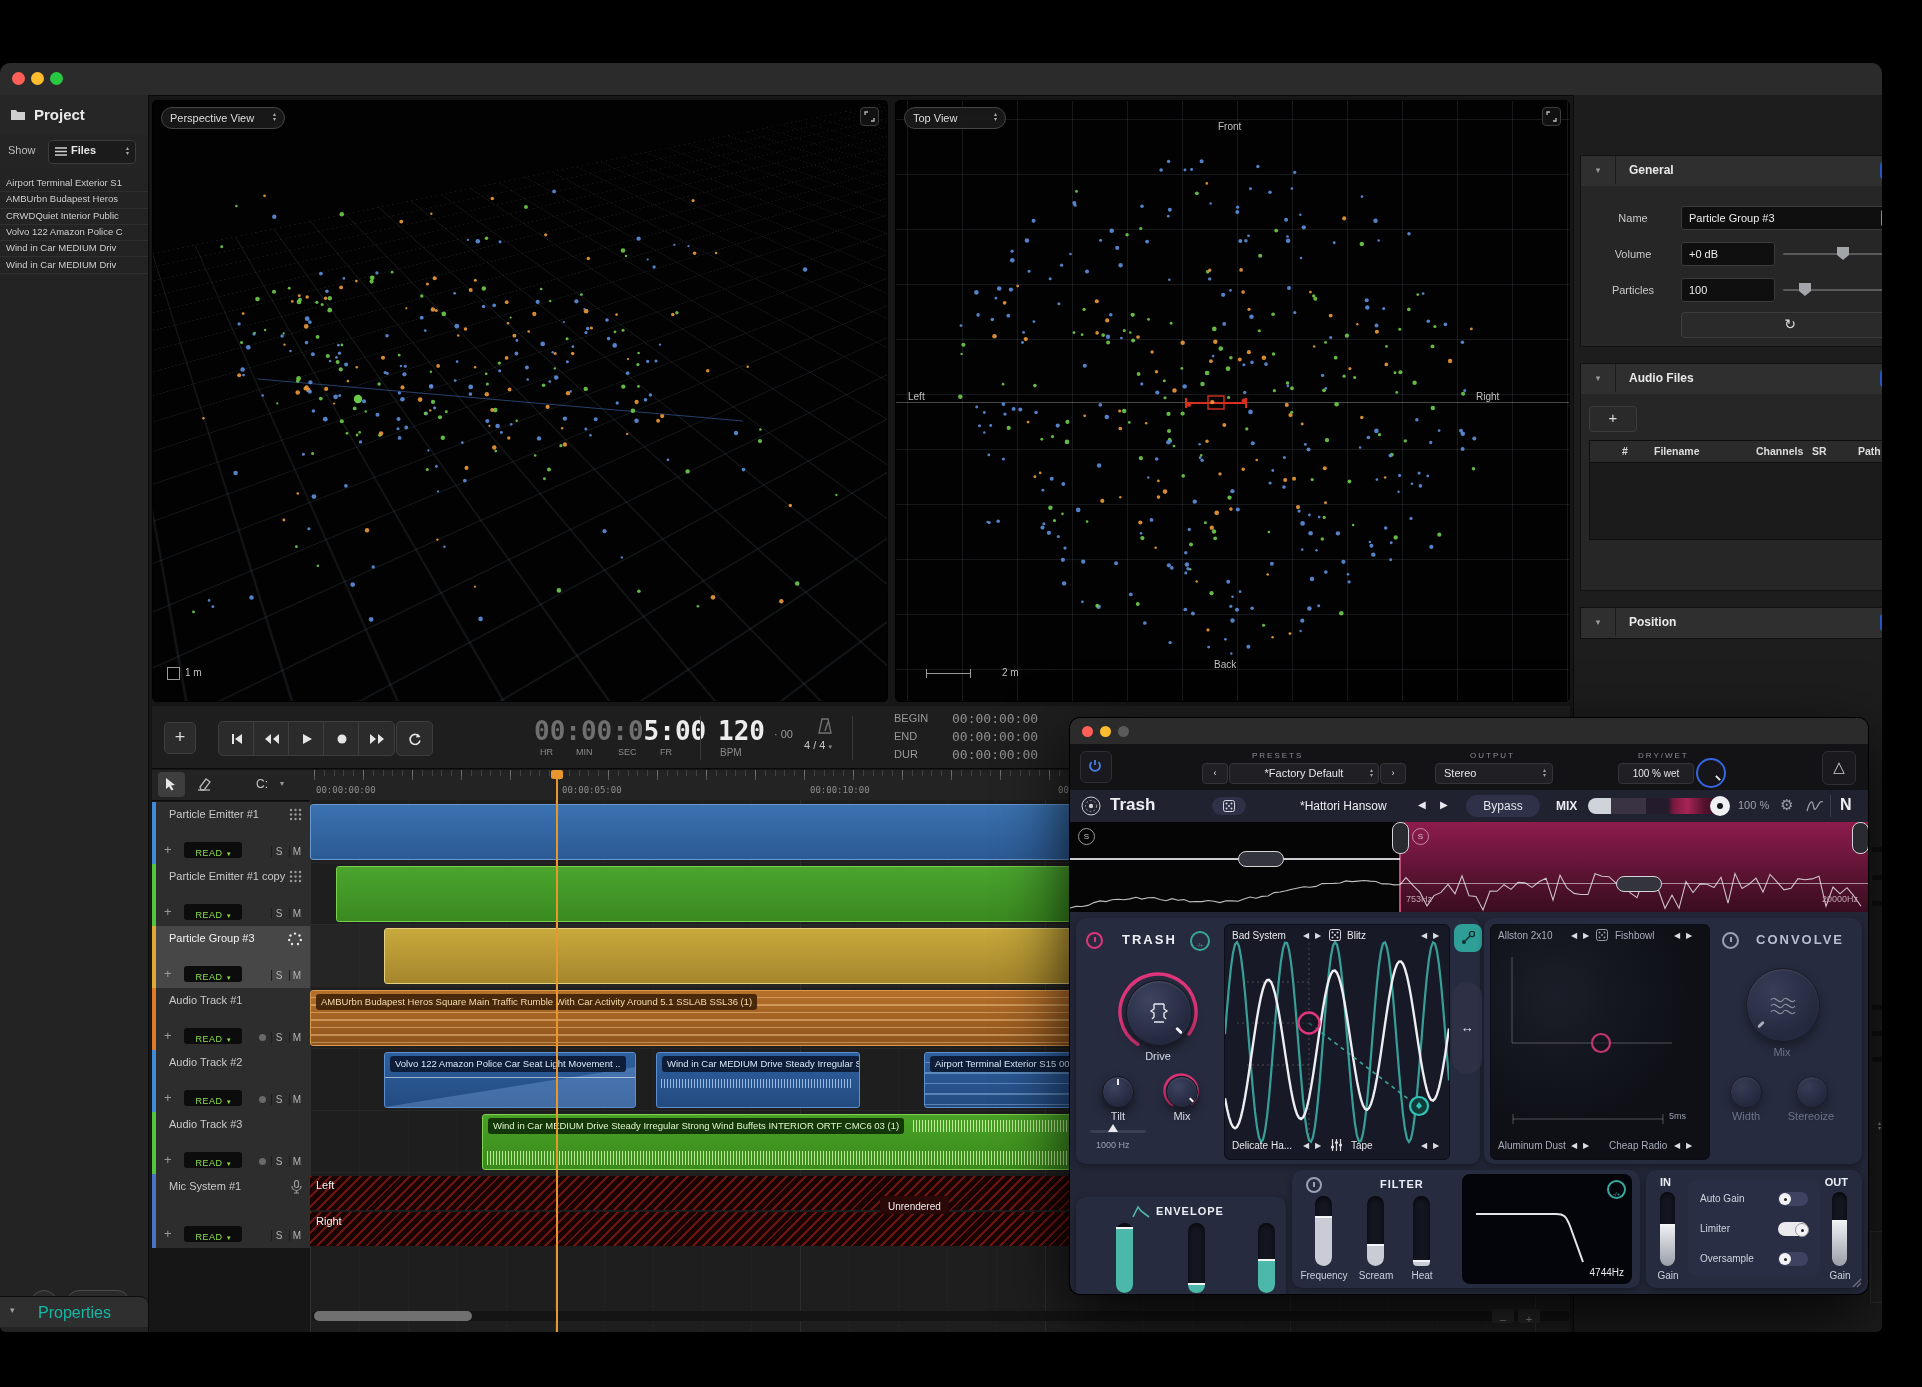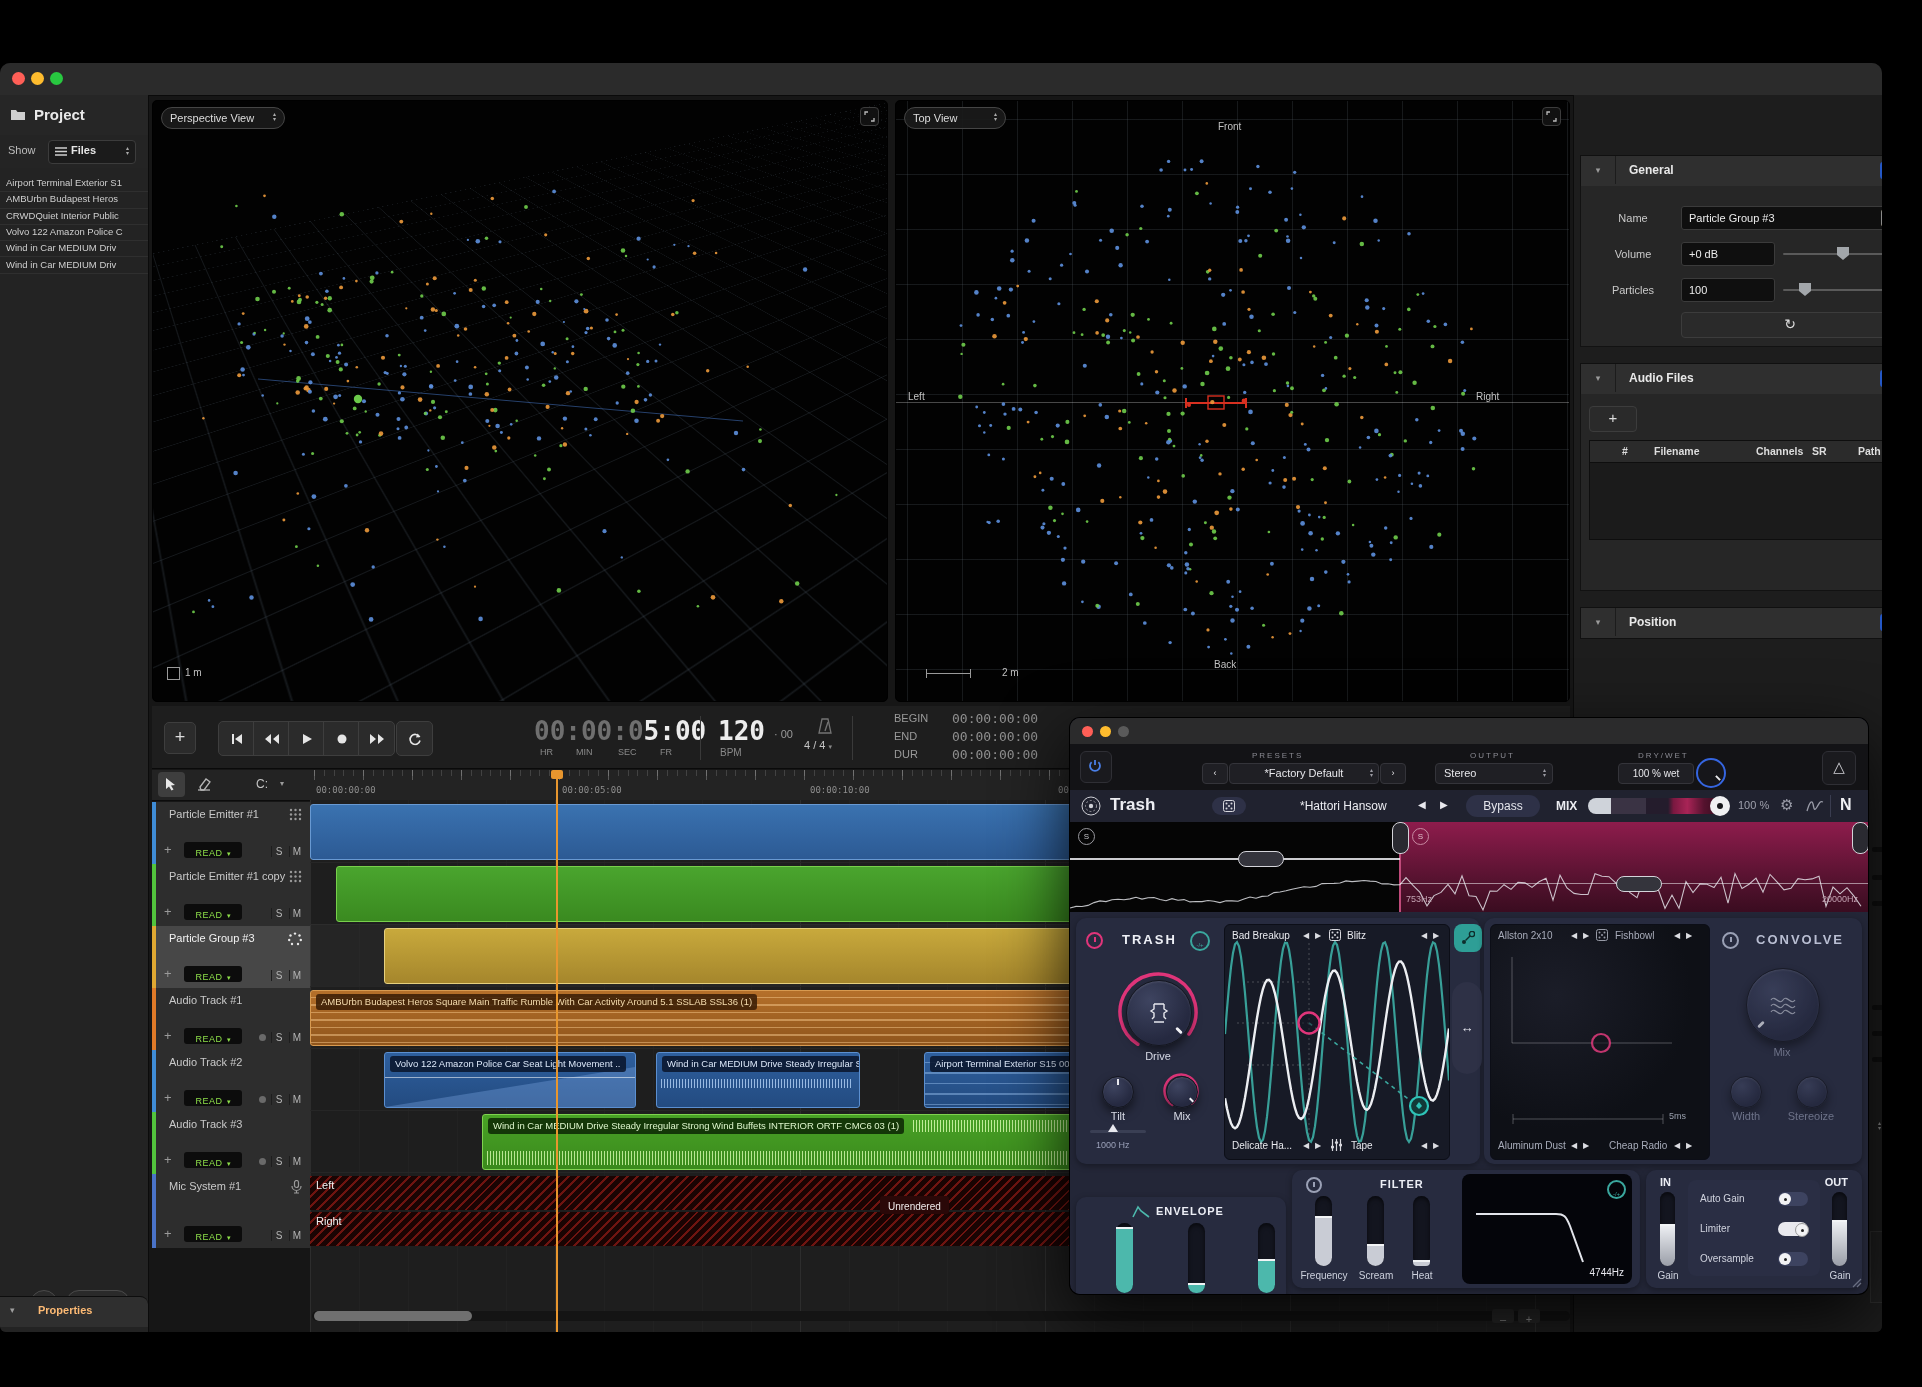--- a/index.html
+++ b/index.html
@@ -185,21 +185,21 @@
             <path d="M8 8l3.5 3.5" stroke="#9a9a9a" stroke-width="1.4"></path>
           </svg>
     </div>
     <div class="p" style="left:66px;top:1195px;width:62px;height:26px;background:#2a2a2a;border:1px solid #4a4a4a;border-radius:13px;text-align:center">
       <span style="font-size:9px;letter-spacing:1px;color:#b2b2b2;line-height:26px">IMPORT</span>
     </div>
   </div>
 
   <div id="propbar" class="p">
     <span class="p" style="left:10px;top:8px;color:#9f9f9f;font-size:9px">▾</span>
-    <span class="p nw" style="left:38px;top:7px;font-size:11px;font-weight:bold;color:#fdba74">Properties</span>
+    <span class="p nw" style="left:38px;top:7px;font-size:16px;font-weight:normal;color:#14b8a6">Properties</span>
   </div>
 
   <div class="vp p" style="left:152px;top:37px;width:734px;height:600px">
     <div id="pgridwrap" class="p">
           <div id="pgrid"></div>
         </div>
     <svg id="persp-svg" class="p" style="left:0;top:0" width="734" height="600">
       <line x1="105" y1="278" x2="590" y2="320" stroke="#4a7fd4" stroke-width="1" opacity="0.5"></line>
     <circle cx="461.7" cy="244.4" r="2.31" fill="#5b8dd9" opacity="0.92"></circle>
           <circle cx="278.3" cy="112.8" r="1.19" fill="#e8973a" opacity="0.92"></circle>
@@ -1375,21 +1375,21 @@
       <svg id="waves-svg" class="p" style="left:0;top:0" width="224" height="234">
             <path d="M84 18V214" stroke="rgba(255,255,255,.22)" stroke-dasharray="2 3" stroke-width="1"></path>
             <path d="M22 57H84M12 98H84M22 140H84" stroke="rgba(255,255,255,.22)" stroke-dasharray="2 3" stroke-width="1"></path>
             <path d="M0 109.1 L2 84.2 L4 61.4 L6 42.2 L8 27.9 L10 19.3 L12 17.1 L14 21.3 L16 31.8 L18 47.8 L20 68.2 L22 91.8 L24 117.1 L26 142.3 L28 165.9 L30 186.4 L32 202.3 L34 212.7 L36 216.9 L38 214.7 L40 206.1 L42 191.7 L44 172.5 L46 149.7 L48 124.8 L50 99.3 L52 75.1 L54 53.5 L56 36.0 L58 23.8 L60 17.7 L62 18.0 L64 24.6 L66 37.3 L68 55.2 L70 77.0 L72 101.4 L74 126.9 L76 151.7 L78 174.3 L80 193.1 L82 207.0 L84 215.1 L86 216.8 L88 212.1 L90 201.2 L92 184.8 L94 164.1 L96 140.3 L98 114.9 L100 89.8 L102 66.4 L104 46.2 L106 30.7 L108 20.7 L110 17.0 L112 19.8 L114 28.8 L116 43.6 L118 63.2 L120 86.2 L122 111.2 L124 136.6 L126 160.7 L128 182.0 L130 199.1 L132 210.8 L134 216.5 L136 215.8 L138 208.6 L140 195.5 L142 177.3 L144 155.2 L146 130.6 L148 105.2 L150 80.5 L152 58.1 L154 39.6 L156 26.1 L158 18.5 L160 17.3 L162 22.5 L164 33.9 L166 50.6 L168 71.7 L170 95.7 L172 121.0 L174 146.1 L176 169.3 L178 189.1 L180 204.3 L182 213.8 L184 217.0 L186 213.7 L188 204.2 L190 189.0 L192 169.2 L194 145.9 L196 120.8 L198 95.5 L200 71.5 L202 50.5 L204 33.8 L206 22.5 L208 17.3 L210 18.6 L212 26.2 L214 39.8 L216 58.3 L218 80.6 L220 105.3 L222 130.8 L224 155.4" fill="none" stroke="#3aa79e" stroke-width="2.2" opacity="0.95"></path>
             <path d="M0 173.3 L2 183.6 L4 192.0 L6 198.2 L8 202.0 L10 203.3 L12 201.9 L14 198.0 L16 191.6 L18 183.0 L20 172.5 L22 160.5 L24 147.3 L26 133.5 L28 119.5 L30 105.9 L32 93.0 L34 81.5 L36 71.6 L38 63.8 L40 58.2 L42 55.2 L44 54.8 L46 56.9 L48 61.6 L50 68.6 L52 77.7 L54 88.5 L56 100.7 L58 113.7 L60 127.1 L62 140.4 L64 153.1 L66 164.8 L68 174.9 L70 183.2 L72 189.3 L74 192.9 L76 194.0 L78 192.5 L80 188.5 L82 182.0 L84 173.3 L86 162.6 L88 150.5 L90 137.3 L92 123.5 L94 109.5 L96 95.9 L98 83.1 L100 71.6 L102 61.9 L104 54.2 L106 48.8 L108 45.9 L110 45.6 L112 47.9 L114 52.7 L116 59.9 L118 69.1 L120 80.0 L122 92.2 L124 105.2 L126 118.7 L128 131.9 L130 144.6 L132 156.2 L134 166.2 L136 174.4 L138 180.3 L140 183.8 L142 184.8 L144 183.1 L146 178.9 L148 172.3 L150 163.5 L152 152.8 L154 140.5 L156 127.3 L158 113.4 L160 99.4 L162 85.9 L164 73.2 L166 61.8 L168 52.1 L170 44.6 L172 39.3 L174 36.6 L176 36.4 L178 38.9 L180 43.9 L182 51.1 L184 60.5 L186 71.4 L188 83.7 L190 96.8 L192 110.2 L194 123.5 L196 136.1 L198 147.6 L200 157.5 L202 165.6 L204 171.4 L206 174.8 L208 175.6 L210 173.7 L212 169.4 L214 162.6 L216 153.7 L218 142.8 L220 130.6 L222 117.2 L224 103.4" fill="none" stroke="#eceef2" stroke-width="2.4"></path>
             <path d="M84 98L199 186" stroke="#3aa79e" stroke-width="1.6" stroke-dasharray="4 4"></path>
             <circle cx="84" cy="98" r="10.5" fill="rgba(20,22,34,.55)" stroke="#e0357a" stroke-width="2.4"></circle>
             <circle cx="194" cy="181" r="9" fill="#123a38" stroke="#2ec4b8" stroke-width="2.2"></circle>
             <path d="M191 181l3-4 3 4-3 3z" fill="#2ec4b8"></path>
           </svg>
-      <span class="cornlbl p nw" style="left:7px;top:5px">Bad Breakup</span>
+      <span class="cornlbl p nw" style="left:7px;top:5px">Bad System</span>
       <span class="arr p" style="left:78px;top:6px">◀</span>
       <span class="arr p" style="left:90px;top:6px">▶</span>
       <svg class="p" style="left:104px;top:4px" width="12" height="12" viewBox="0 0 12 12">
             <rect x="0.5" y="0.5" width="11" height="11" rx="2" fill="none" stroke="#d8d8de"></rect>
             <g fill="#d8d8de">
               <circle cx="3.5" cy="3.5" r="1"></circle>
               <circle cx="8.5" cy="3.5" r="1"></circle>
               <circle cx="6" cy="6" r="1"></circle>
               <circle cx="3.5" cy="8.5" r="1"></circle>
               <circle cx="8.5" cy="8.5" r="1"></circle>

